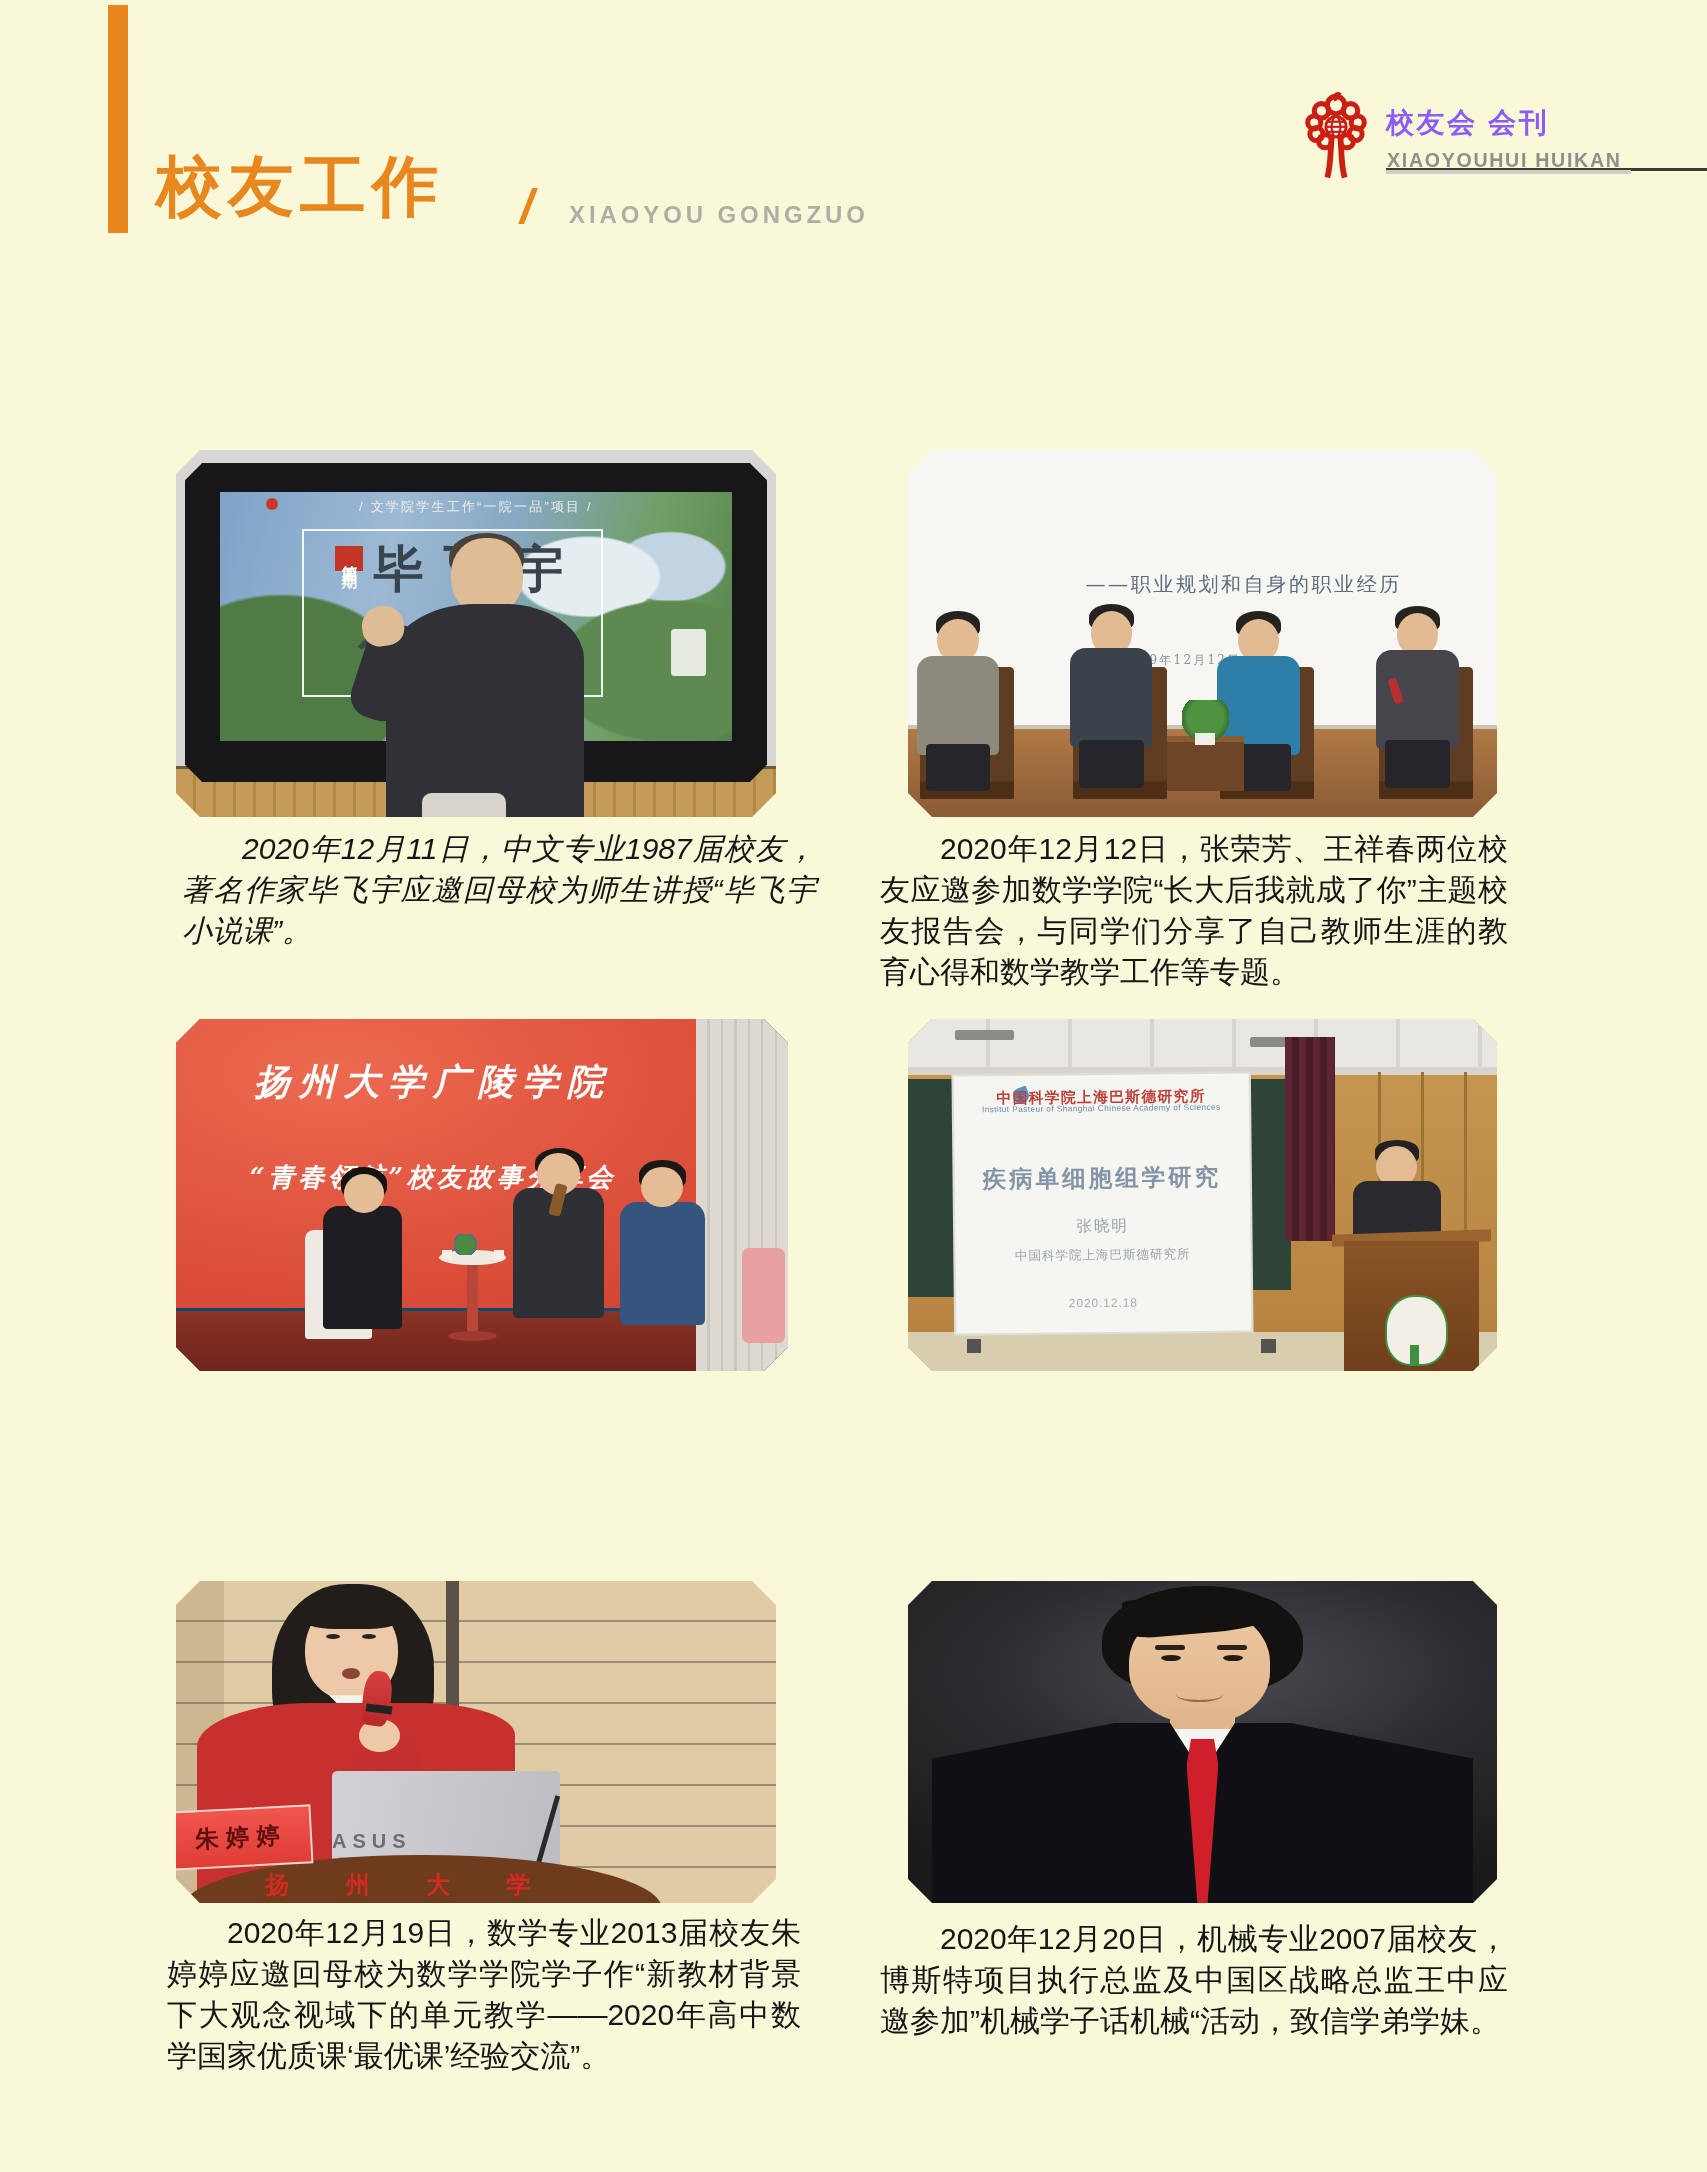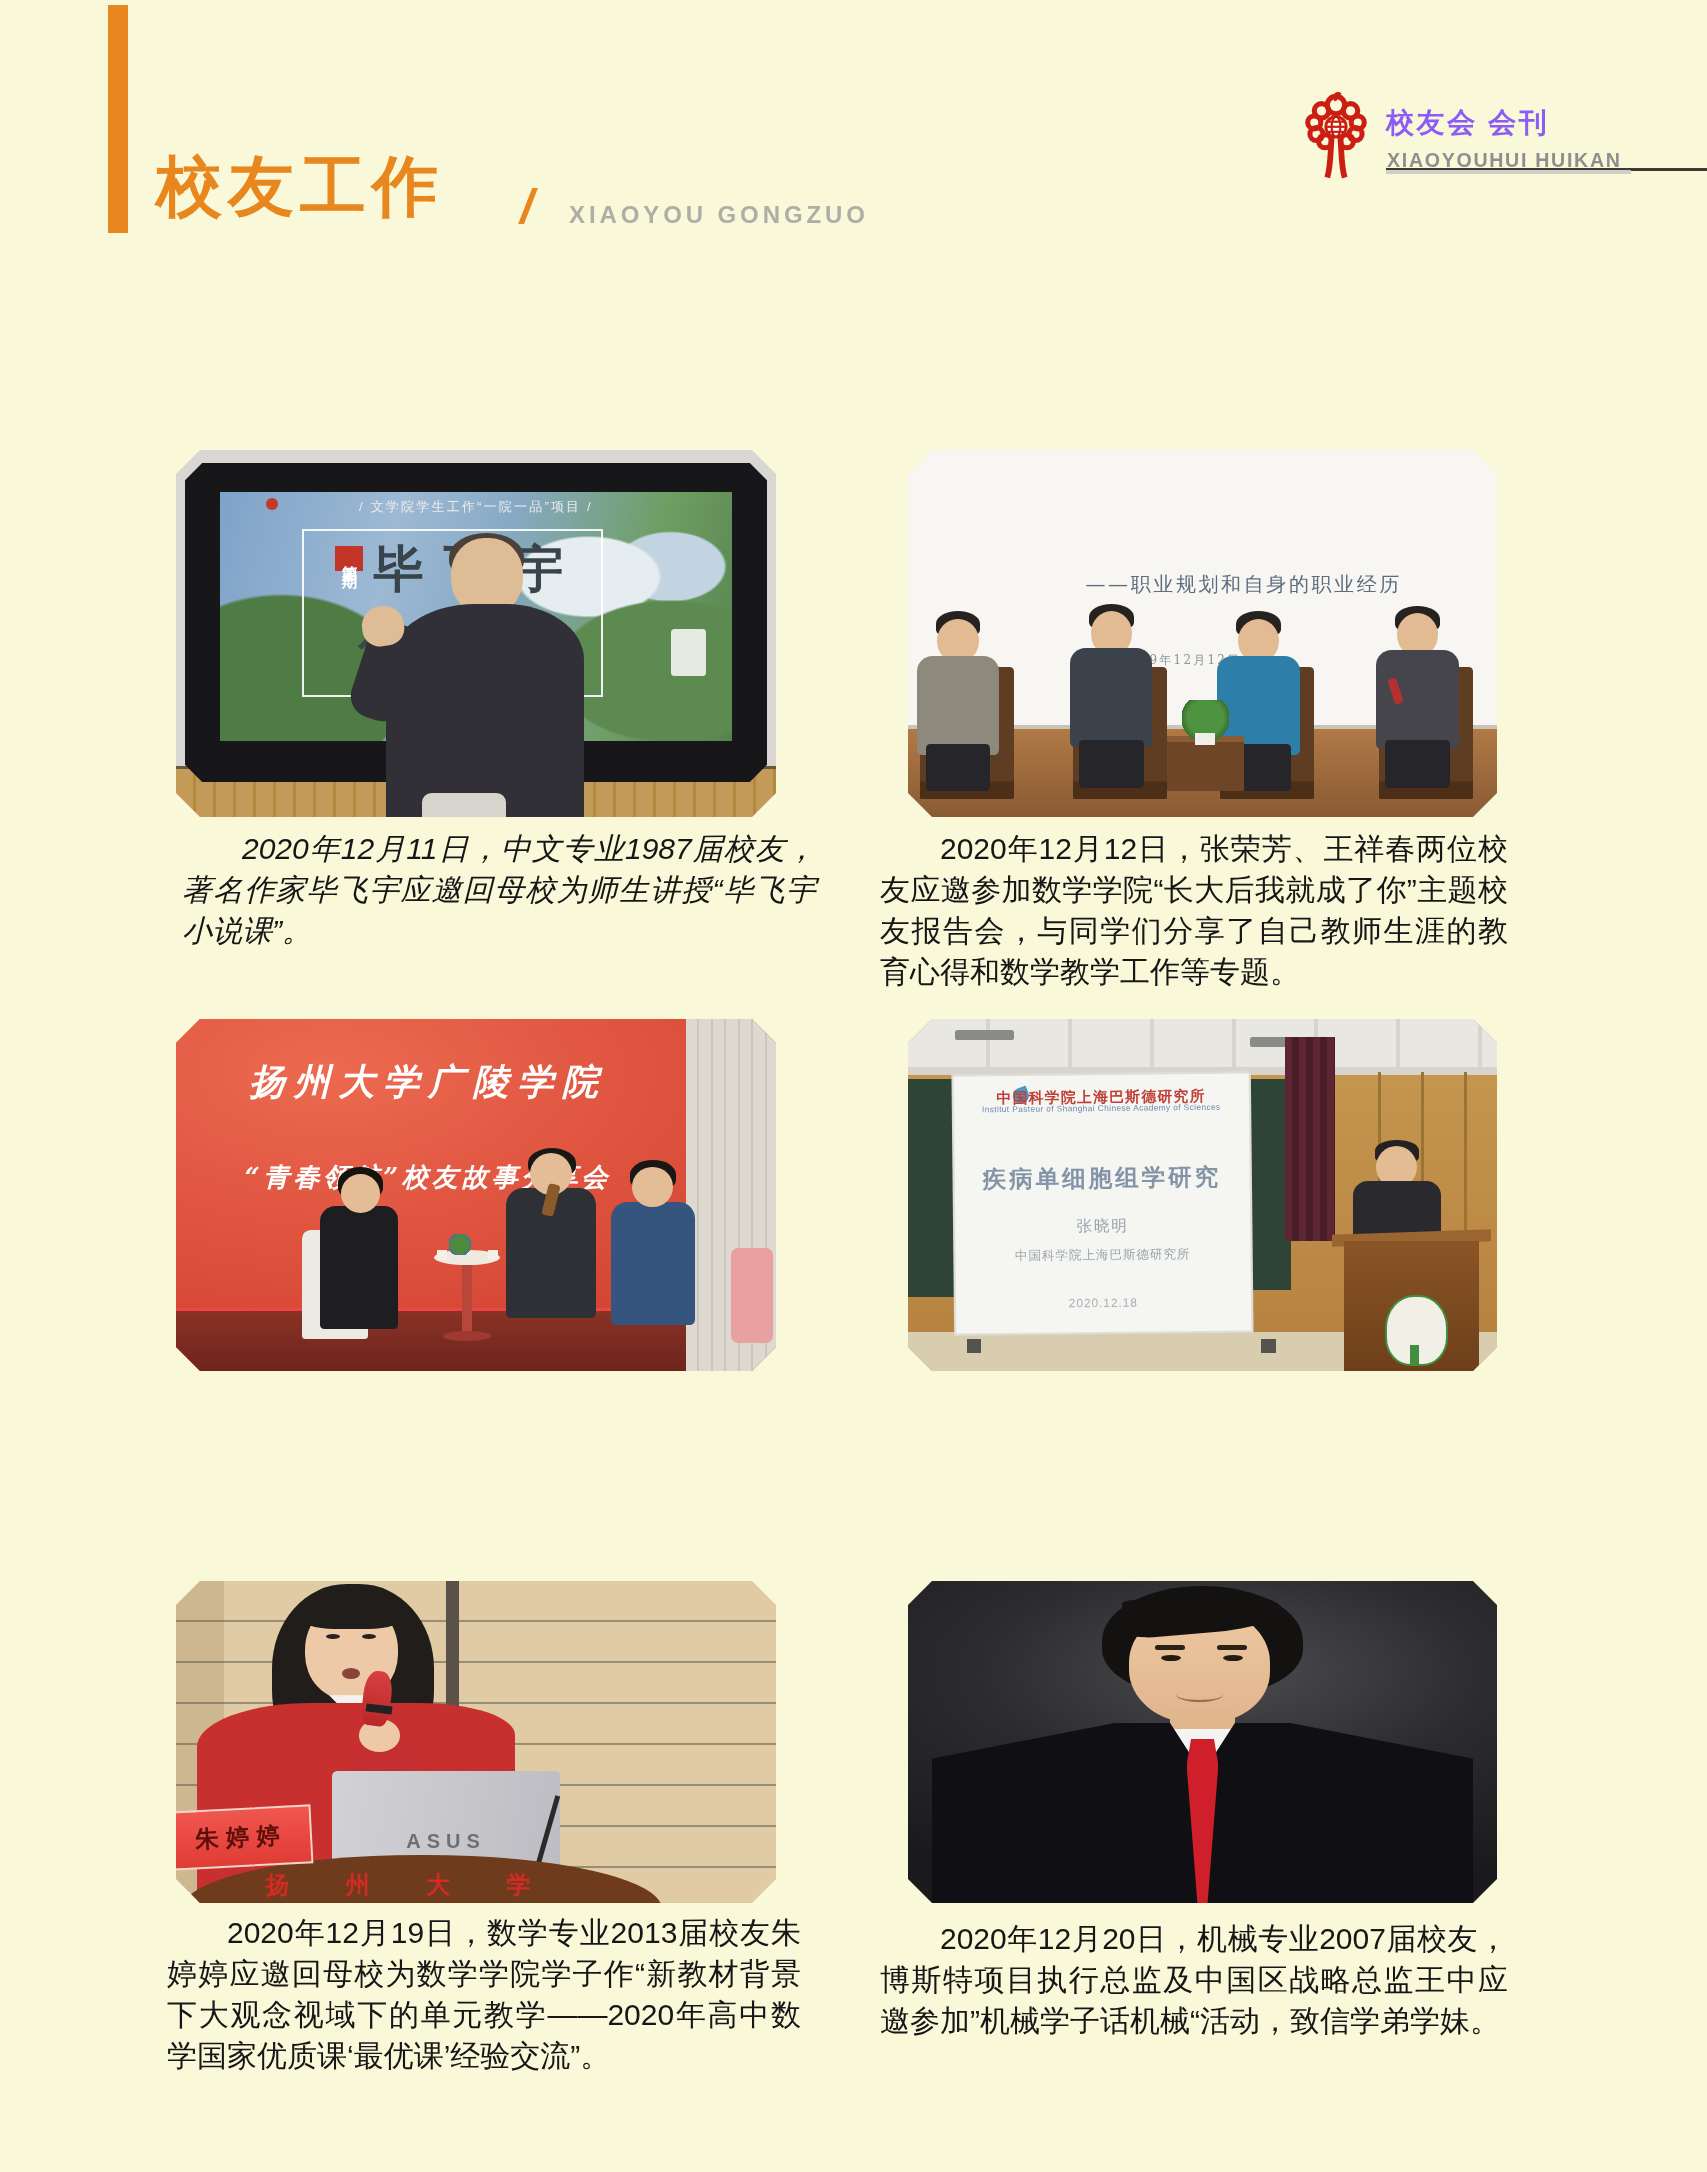--- a/index.html
+++ b/index.html
@@ -62,21 +62,21 @@
   .p2-head{width:7%;height:12%;background:#e2bb93;border-radius:50%;}
   .p2-hairc{width:7.6%;height:7%;background:#262220;border-radius:50% 50% 30% 30%;}
   .p2-torso{width:14%;height:27%;border-radius:15.6px 15.6px 5.2px 5.2px;}
   .p2-legs{width:11%;height:13%;background:#26262a;border-radius:4.3px;}
   .p2-mic{width:1.6%;height:7%;background:#b82f2f;border-radius:3.5px;transform:rotate(-18deg);}
   .p2-table{left:44%;bottom:7%;width:13%;height:15%;background:#6e4526;box-shadow:inset 0 6px 0 #8a5c34;}
   .p2-plant{left:46.5%;bottom:21%;width:8%;height:11%;background:radial-gradient(circle at 50% 45%,#4e9440 0 55%,#3a7030 75%,transparent 76%);}
   .p2-pot{left:48.8%;bottom:19.5%;width:3.4%;height:3.5%;background:#efefe9;}
 
   
-  .p3{background:#ef4444;}
+  .p3{background:#0c4a6e;padding-left:12px;}
   .p3-screen{left:0;top:0;width:85%;height:82%;background:radial-gradient(120% 110% at 30% 18%,#ec6a50 0%,#e05540 48%,#cf4130 100%);}
   .p3-wall{right:0;top:0;width:15%;height:100%;background:repeating-linear-gradient(90deg,#ddd9d1 0 11.3px,#cbc7bf 11.3px 13.5px);}
   .p3-floor{left:0;bottom:0;width:85%;height:17%;background:linear-gradient(#8a3226,#6e241c);}
   .p3-line1{left:6%;top:11%;width:72%;text-align:center;color:#fff;font-size:36px;letter-spacing:8.7px;font-family:"DejaVu Serif",serif;font-weight:bold;font-style:italic;white-space:nowrap;}
   .p3-line2{left:2%;top:40%;width:80%;text-align:center;color:#fff;font-size:26px;letter-spacing:3.9px;font-family:"DejaVu Serif",serif;font-weight:bold;font-style:italic;white-space:nowrap;}
   .p3-schair{left:21%;bottom:9%;width:11%;height:31%;background:#eceae2;border-radius:8.7px 8.7px 3.5px 3.5px;}
   .p3-sbody{left:24%;bottom:12%;width:13%;height:35%;background:#1d1d22;border-radius:15.6px 14px 4.3px 4.3px;}
   .p3-shead{left:27.5%;bottom:45%;width:6.5%;height:11%;background:#e4bd96;border-radius:50%;}
   .p3-shair{left:27%;bottom:49%;width:7.5%;height:9%;background:#15130f;border-radius:50% 50% 35% 35%;}
   .p3-mbody{left:55%;bottom:15%;width:15%;height:37%;background:#2f2f36;border-radius:17.4px 17.4px 5.2px 5.2px;}
@@ -134,21 +134,21 @@
   .p5-eyeL{left:25%;top:16.5%;width:2.4%;height:1.6%;background:#2a2220;border-radius:50%;}
   .p5-eyeR{left:31%;top:16.5%;width:2.4%;height:1.6%;background:#2a2220;border-radius:50%;}
   .p5-mouth{left:27.6%;top:27%;width:3%;height:3.4%;background:#8a4438;border-radius:50%;}
   .p5-collar{left:25.5%;top:35.5%;width:8.5%;height:8%;background:#f4f2ee;clip-path:polygon(0 0,50% 100%,100% 0);}
   .p5-sweater{left:3.5%;top:38%;width:53%;height:62%;background:#c8302f;border-radius:36% 30% 0 0/22% 16% 0 0;}
   .p5-arm{left:29.5%;top:46%;width:10%;height:24%;background:#c43030;border-radius:21px;transform:rotate(32deg);}
   .p5-hand{left:30.5%;top:43%;width:6.8%;height:10%;background:#eec9a8;border-radius:50%;}
   .p5-mic{left:31.2%;top:28%;width:4.6%;height:17%;background:linear-gradient(#d84040,#b82828);border-radius:42% 42% 30% 30%;transform:rotate(7deg);}
   .p5-micband{left:31.6%;top:38.5%;width:4.4%;height:2.6%;background:#222;transform:rotate(7deg);}
   .p5-laptop{left:26%;top:59%;width:38%;height:33%;background:linear-gradient(100deg,#d2d2d6 0%,#bcbcc2 100%);border-radius:5.2px;}
-  .p5-asus{left:0;top:56%;width:100%;text-align:center;color:#6e6e74;font-size:20px;letter-spacing:6px;font-weight:bold;}
+  .p5-asus{left:0;top:56%;width:100%;text-align:left;color:#6e6e74;font-size:20px;letter-spacing:6px;font-weight:bold;}
   .p5-cable{left:61%;top:66%;width:0.8%;height:30%;background:#2a2a2a;transform:rotate(16deg);}
   .p5-podium{left:1%;top:85%;width:80%;height:17%;background:#6e3b1d;border-radius:50% 50% 0 0/100% 100% 0 0;}
   .p5-podium-text{left:6%;top:89.5%;width:66%;text-align:center;color:#d42a22;font-size:24px;font-weight:bold;letter-spacing:24px;font-family:"DejaVu Serif",serif;white-space:nowrap;}
   .p5-plate{left:-1%;top:70.5%;width:23%;height:17%;background:linear-gradient(#f0564e,#e03c36);border:2.2px solid #f6d3c8;transform:rotate(-3deg);display:flex;align-items:center;justify-content:center;}
   .p5-plate-text{color:#5c0f0a;font-size:23.5px;font-weight:bold;letter-spacing:7px;font-family:"DejaVu Serif",serif;}
 
   
   .p6{background:radial-gradient(90% 70% at 55% 28%,#4a4a50 0%,#2c2c30 48%,#1a1a1d 100%);}
   .p6-hair{left:33%;top:1.5%;width:34%;height:34%;background:#141210;border-radius:50% 50% 42% 42%;}
   .p6-face{left:37.5%;top:8%;width:24%;height:36%;background:linear-gradient(#eec8a2,#dfb58c);border-radius:48% 48% 44% 46%;}

